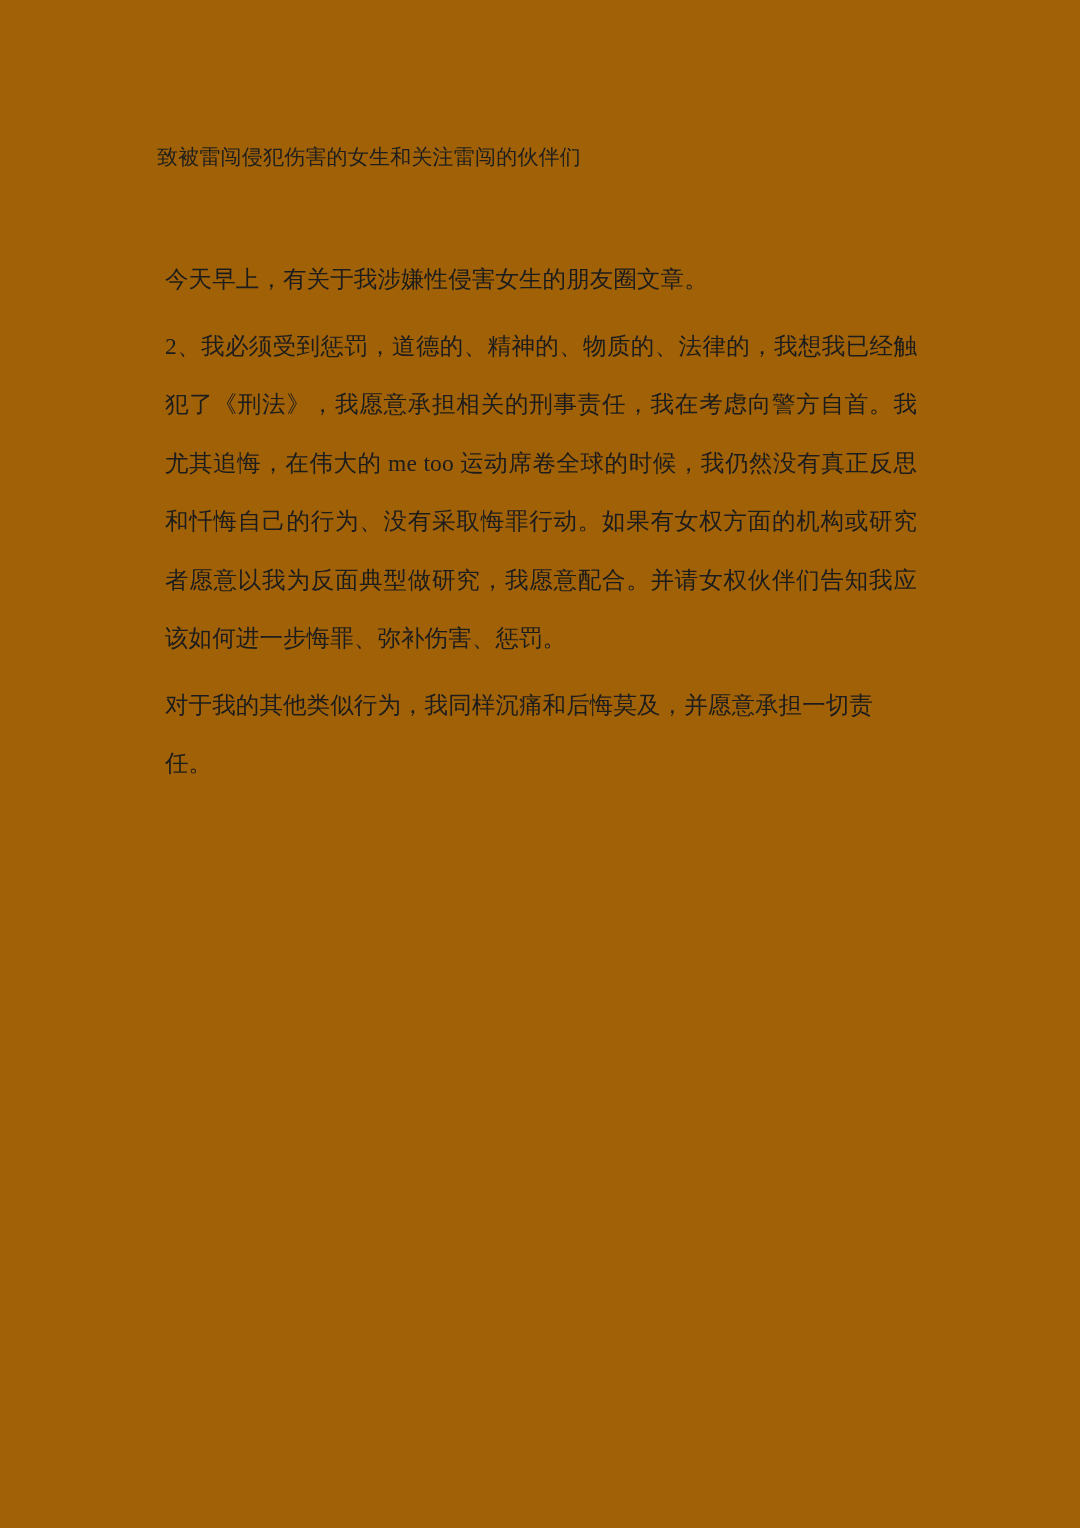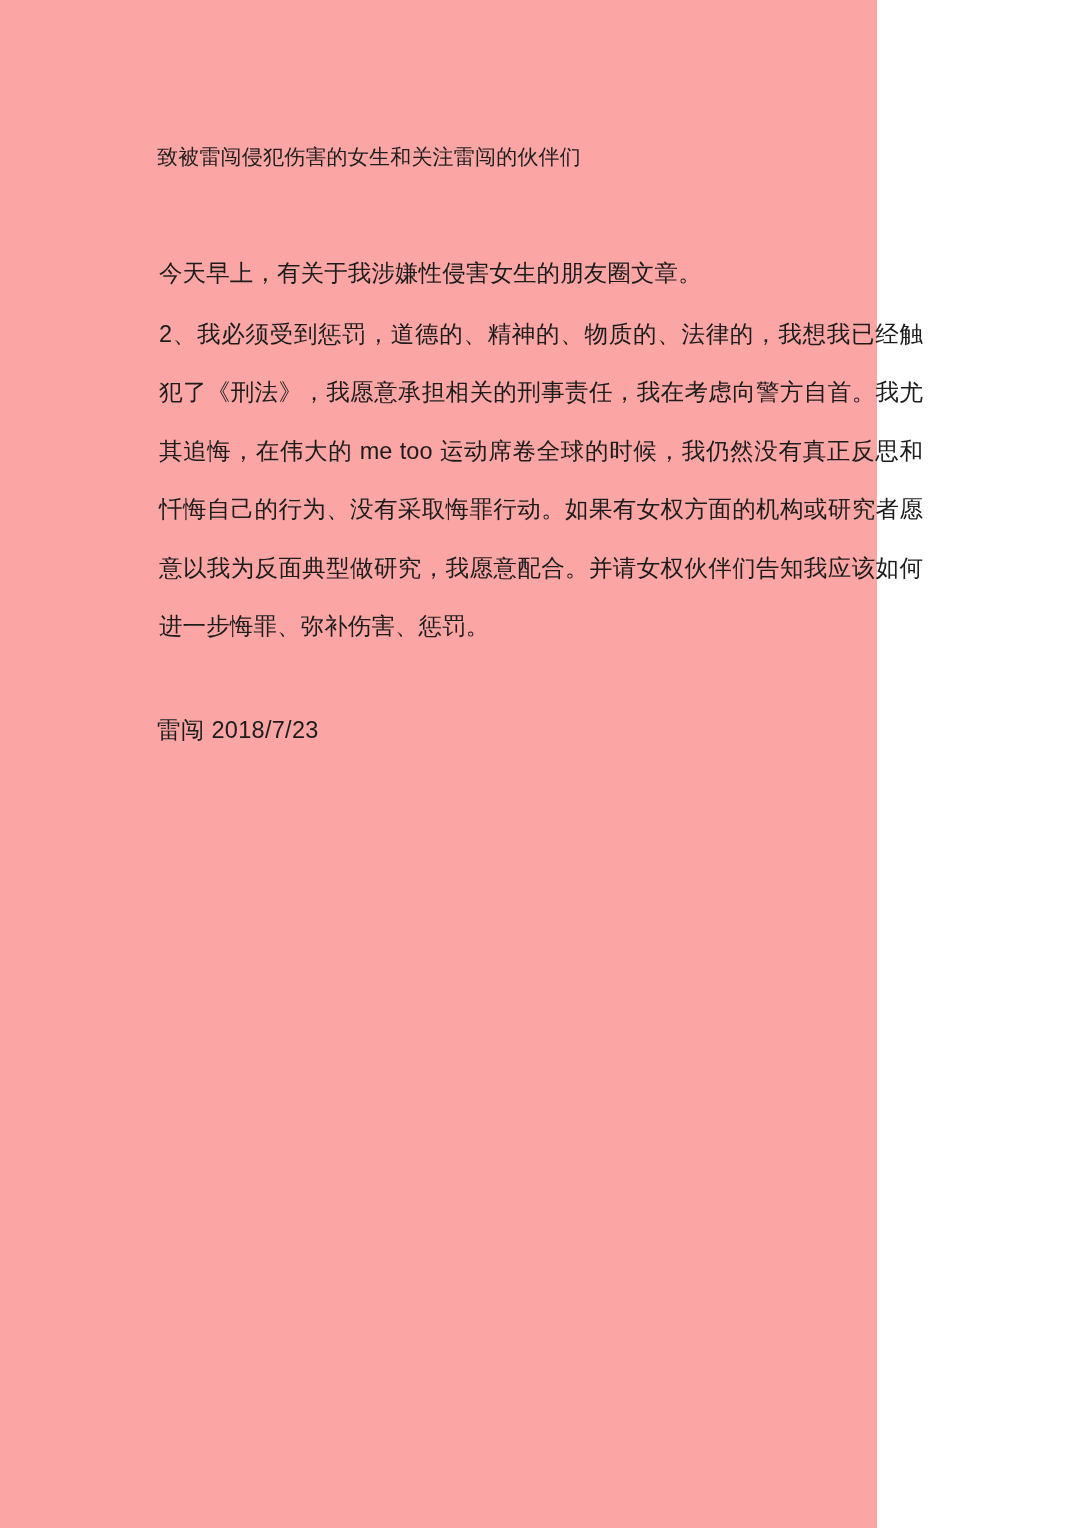--- a/index.html
+++ b/index.html
@@ -10,23 +10,23 @@
     width: 1080px;
     height: 1528px;
     background: #ffffff;
     font-family: "Liberation Sans", "DejaVu Sans", sans-serif;
     -webkit-font-smoothing: antialiased;
     overflow: hidden;
   }
 
   .page {
     position: relative;
-    width: 877px;
+    width: 1080px;
     height: 1528px;
-    background: #fca5a5;
+    background: #a16207;
     box-sizing: border-box;
   }
 
   .doc-body {
     position: absolute;
     left: 157px;
     top: 140px;
     width: 768px;
   }
 
@@ -43,26 +43,27 @@
 
   .title-gap {
     height: 68px;
   }
 
   .doc-para {
     font-size: 23.5px;
     line-height: 58.5px;
     color: #1c1c1c;
     letter-spacing: 0.1px;
-    margin: 2px;
+    margin: 8px;
     padding: 0;
     text-align: justify;
     text-justify: inter-character;
     word-break: break-all;
     font-weight: 400;
+    font-family: Liberation Serif, serif;
   }
 
   
   .doc-para.no-justify {
     text-align: left;
   }
 
   .sig-gap {
     height: 52px;
   }
@@ -89,21 +90,21 @@
 
     <div class="title-gap"></div>
 
     <p class="doc-para no-justify">今天早上，有关于我涉嫌性侵害女生的朋友圈文章。</p>
 
 
     <p class="doc-para">2、我必须受到惩罚，道德的、精神的、物质的、法律的，我想我已经触犯了《刑法》，我愿意承担相关的刑事责任，我在考虑向警方自首。我尤其追悔，在伟大的 me too 运动席卷全球的时候，我仍然没有真正反思和忏悔自己的行为、没有采取悔罪行动。如果有女权方面的机构或研究者愿意以我为反面典型做研究，我愿意配合。并请女权伙伴们告知我应该如何进一步悔罪、弥补伤害、惩罚。</p>
 
 
 
+    <p class="doc-para no-justify">对于我的其他类似行为，我同样沉痛和后悔莫及，并愿意承担一切责任。</p>
 
 
     <div class="sig-gap"></div>
 
-    <p class="doc-signature">雷闯 2018/7/23</p>
 
   </div>
 
 </div>
 
 </body></html>

